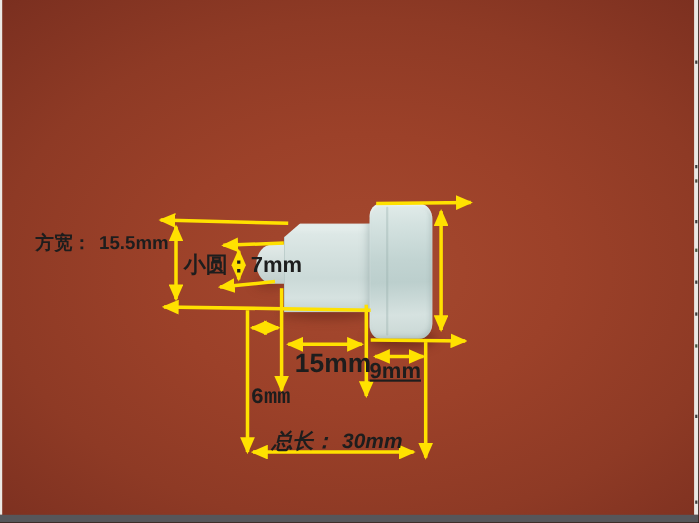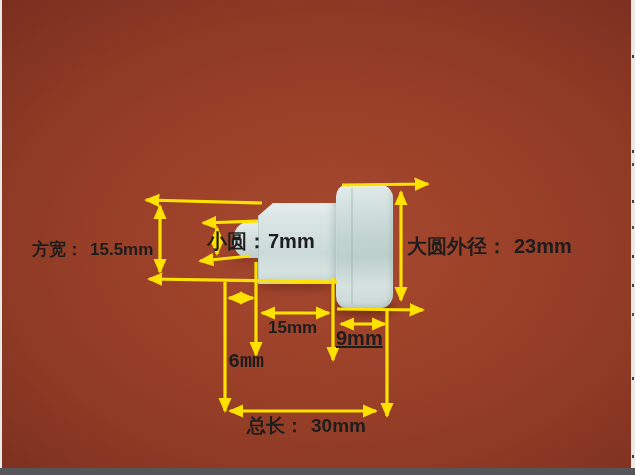--- a/index.html
+++ b/index.html
@@ -45,29 +45,29 @@
     background:linear-gradient(178deg,#e2ecea 0%,#d4e2e0 16%,#c2d4d2 42%,#bccfcd 58%,#d6e2e0 82%,#c9d7d4 100%);
     box-shadow:inset 0 2px 2px rgba(255,255,255,.5), inset -2px -2px 4px rgba(140,162,160,.4);}
   .disc::after{content:"";position:absolute;left:15px;top:3px;width:2px;height:117px;
     background:rgba(150,172,170,.35);border-radius:2px;}
   
   svg.dims{position:absolute;left:0;top:0;}
   .dim{stroke:var(--arrow-yellow);stroke-width:3.2;fill:none;stroke-linecap:butt;}
   
   .lbl{position:absolute;color:var(--label-text);font-weight:600;line-height:1;white-space:nowrap;}
   .lbl .cap{margin-right:7px;}
-  .lbl-square-width {left:32px; top:212px; font-size:17px;margin-top:29px;}
+  .lbl-square-width {left:32px; top:212px; font-size:17px;}
   .lbl-square-thick {left:32px; top:242px; font-size:17px;}
-  .lbl-small-circle {left:167px;top:231px; font-size:20px;margin-left:40px;}
+  .lbl-small-circle {left:167px;top:231px; font-size:20px;}
   .lbl-small-circle .cap{margin-right:1px;}
   .lbl-large-circle {left:407px;top:236px; font-size:20px;}
-  .lbl-15 {left:268px;top:319px; font-size:17px;text-align:center;}
+  .lbl-15 {left:268px;top:319px; font-size:24px;text-align:center;}
   .lbl-9  {left:336px;top:328px; font-size:20px;text-decoration:underline;}
   .lbl-6  {left:228px;top:352px; font-size:20px;font-family:Liberation Mono, monospace;}
-  .lbl-total {left:247px;top:416px; font-size:19px;}
+  .lbl-total {left:247px;top:392px; font-size:19px;font-style:italic;}
 </style>
 </head>
 <body>
 
 <div id="stage">
 
   <div class="shadow shadow-stud"></div>
   <div class="shadow shadow-flange"></div>
   <div class="shadow shadow-disc"></div>
   <div class="stud"></div>
@@ -98,23 +98,20 @@
     <path class="dim" d="M387,311 L387,416" marker-end="url(#ah)"></path>
     <path class="dim" d="M230,411 L376,411" marker-start="url(#ah)" marker-end="url(#ah)"></path>
   </svg>
 
   <div class="lbl lbl-square-width">
     <span class="cap">方宽：</span><span>15.5mm</span>
   </div>
   <div class="lbl lbl-small-circle">
     <span class="cap">小圆：</span><span>7mm</span>
   </div>
-  <div class="lbl lbl-large-circle">
-    <span class="cap">大圆外径：</span><span>23mm</span>
-  </div>
   <div class="lbl lbl-15">
     <span>15mm</span>
   </div>
   <div class="lbl lbl-9">
     <span>9mm</span>
   </div>
   <div class="lbl lbl-6">
     <span>6mm</span>
   </div>
   <div class="lbl lbl-total">

